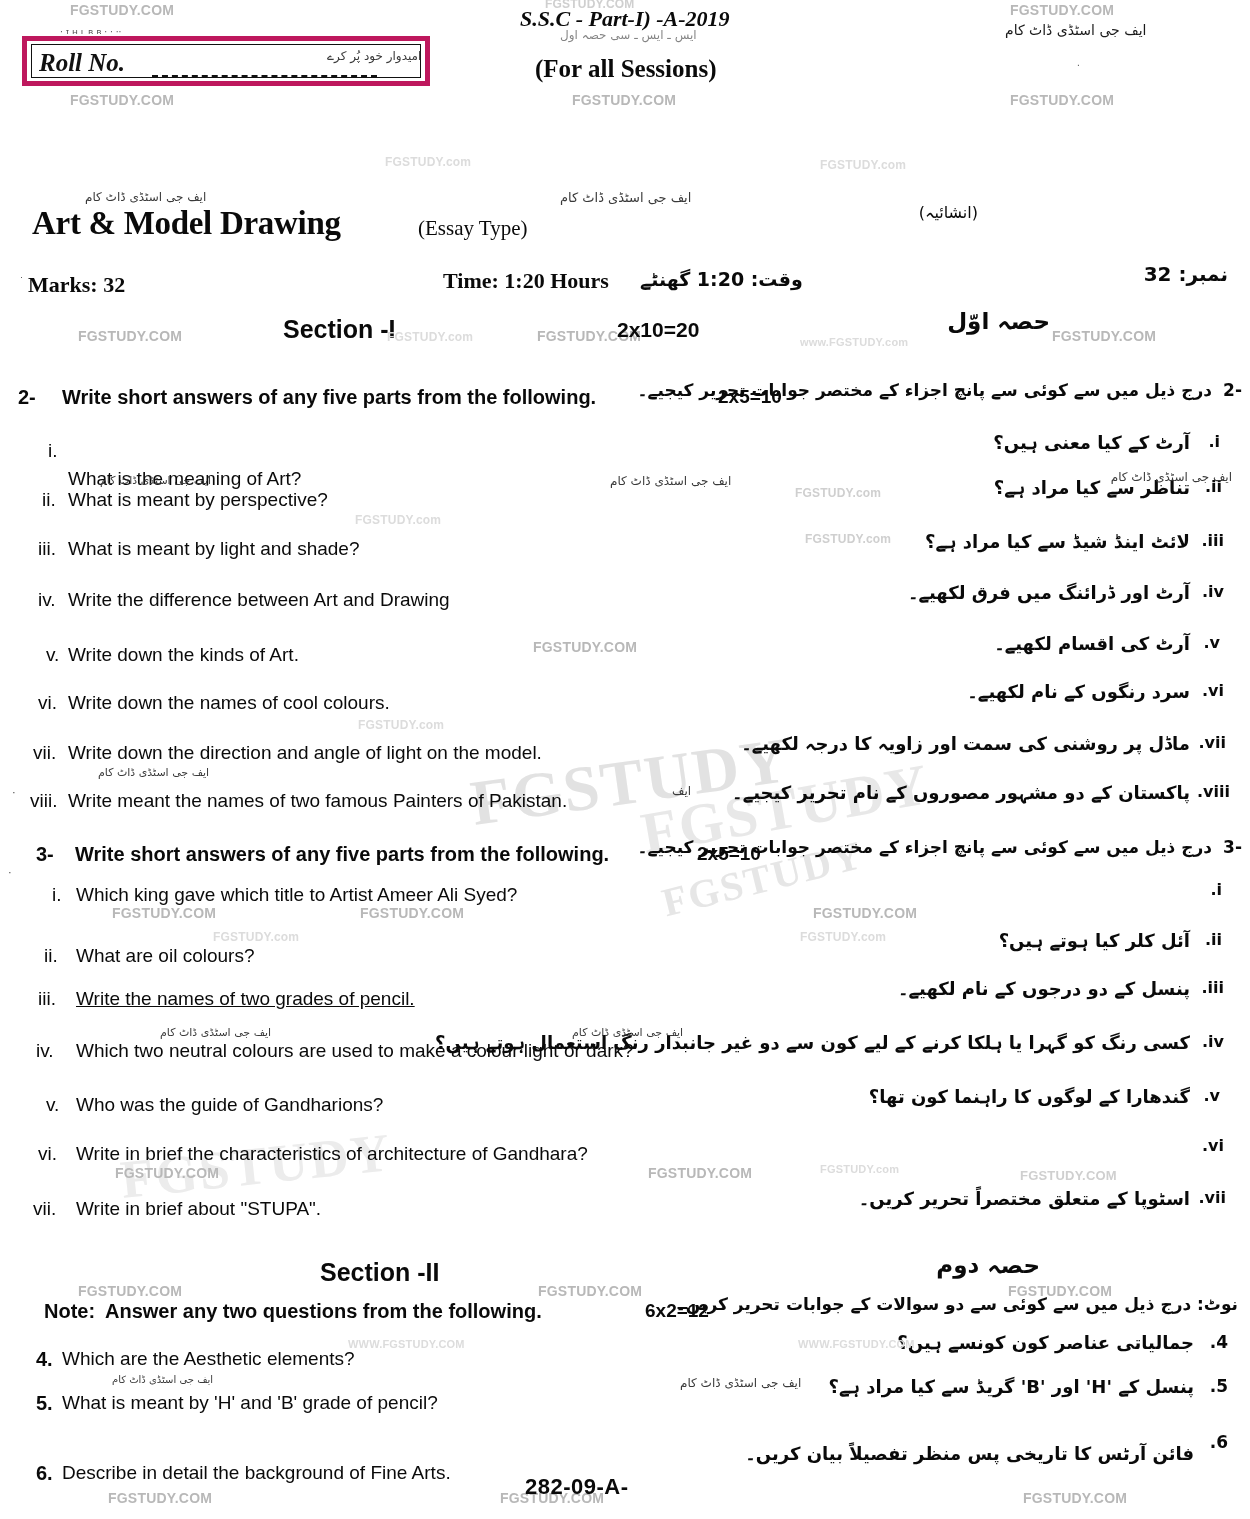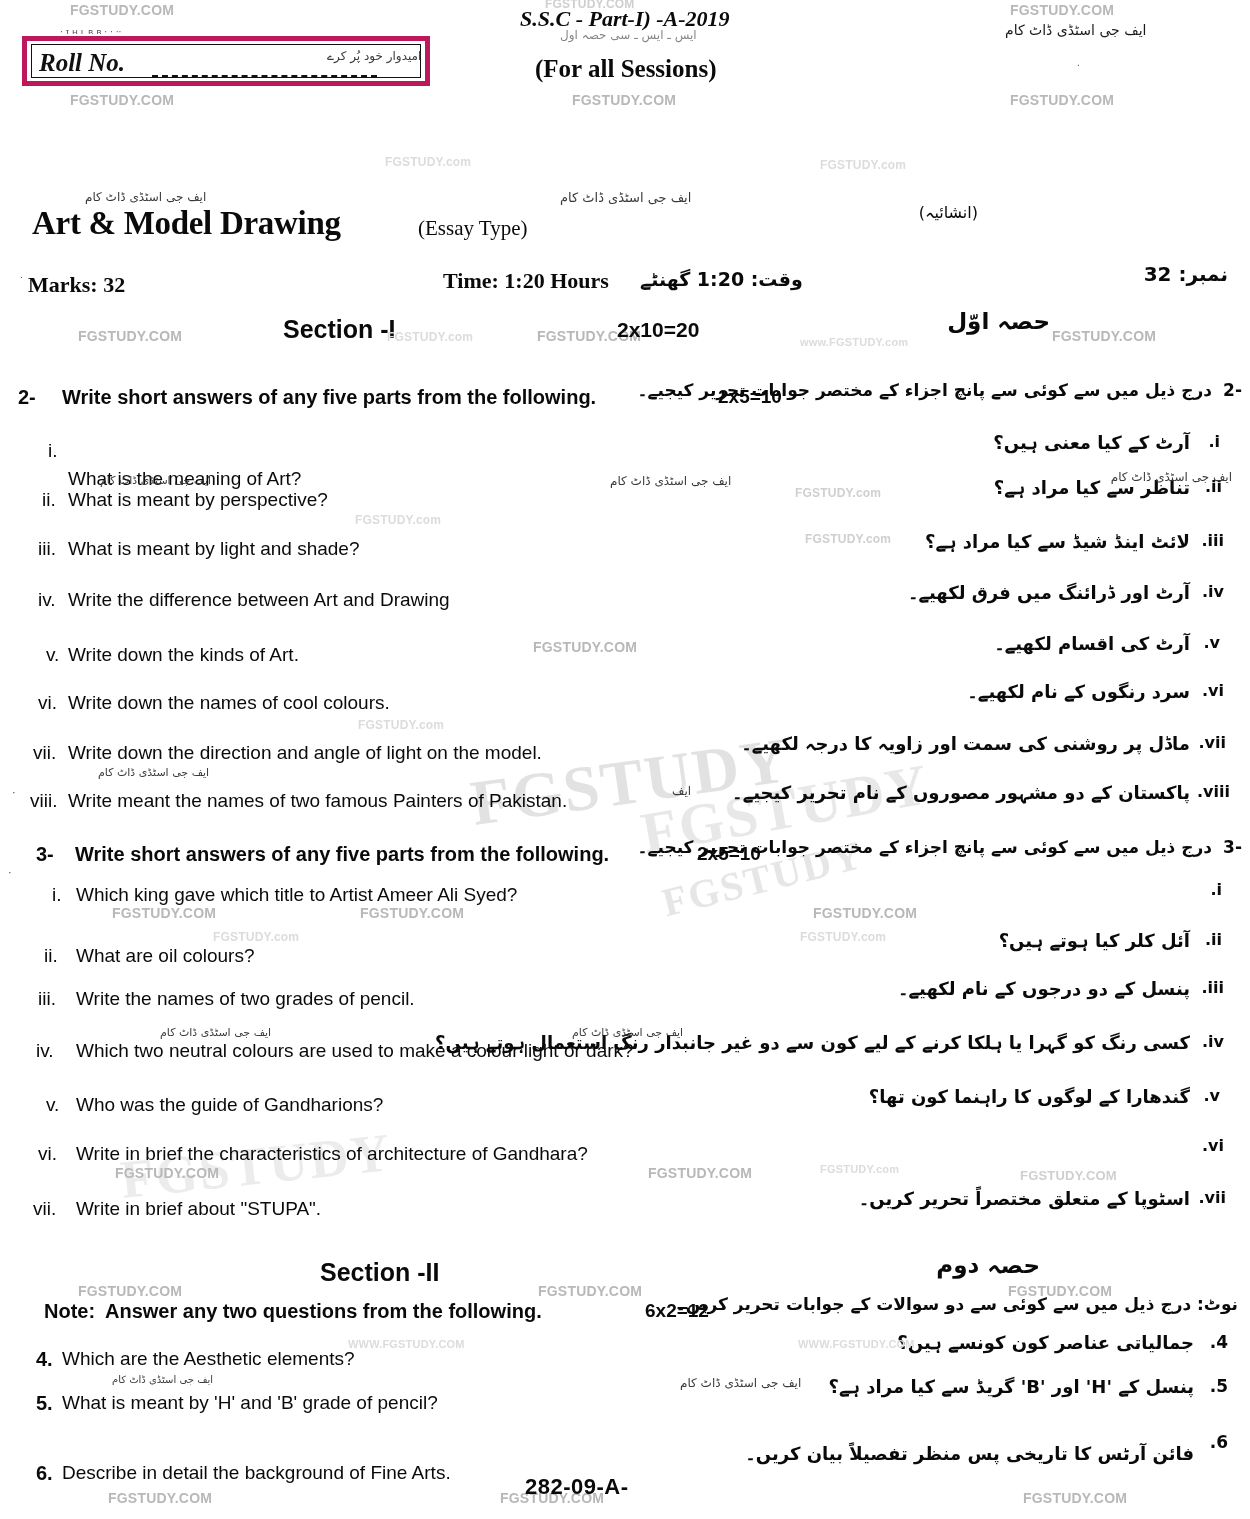--- a/index.html
+++ b/index.html
@@ -229,21 +229,21 @@
   <div class="abs ur" style="right:8px;top:837px;font-size:17px;">-3</div>
   <div class="abs" style="left:8px;top:866px;font-size:11px;color:#444;">·</div>
 
   <div class="abs en" style="left:52px;top:884px;font-size:19px;">i.</div>
   <div class="abs en" style="left:76px;top:884px;font-size:19px;">Which king gave which title to Artist Ameer Ali Syed?</div>
 
   <div class="abs en" style="left:44px;top:945px;font-size:19px;">ii.</div>
   <div class="abs en" style="left:76px;top:945px;font-size:19px;">What are oil colours?</div>
 
   <div class="abs en" style="left:38px;top:988px;font-size:19px;">iii.</div>
-  <div class="abs en" style="left:76px;top:988px;font-size:19px;">Write the names of two grades of pencil.</div>
+  <div class="abs en" style="left:76px;top:988px;font-size:19px;text-decoration:underline;">Write the names of two grades of pencil.</div>
 
   <div class="abs en" style="left:36px;top:1040px;font-size:19px;">iv.</div>
   <div class="abs en" style="left:76px;top:1040px;font-size:19px;">Which two neutral colours are used to make a colour light or dark?</div>
 
   <div class="abs en" style="left:46px;top:1094px;font-size:19px;">v.</div>
   <div class="abs en" style="left:76px;top:1094px;font-size:19px;">Who was the guide of Gandharions?</div>
 
   <div class="abs en" style="left:38px;top:1143px;font-size:19px;">vi.</div>
   <div class="abs en" style="left:76px;top:1143px;font-size:19px;">Write in brief the characteristics of architecture of Gandhara?</div>
 

